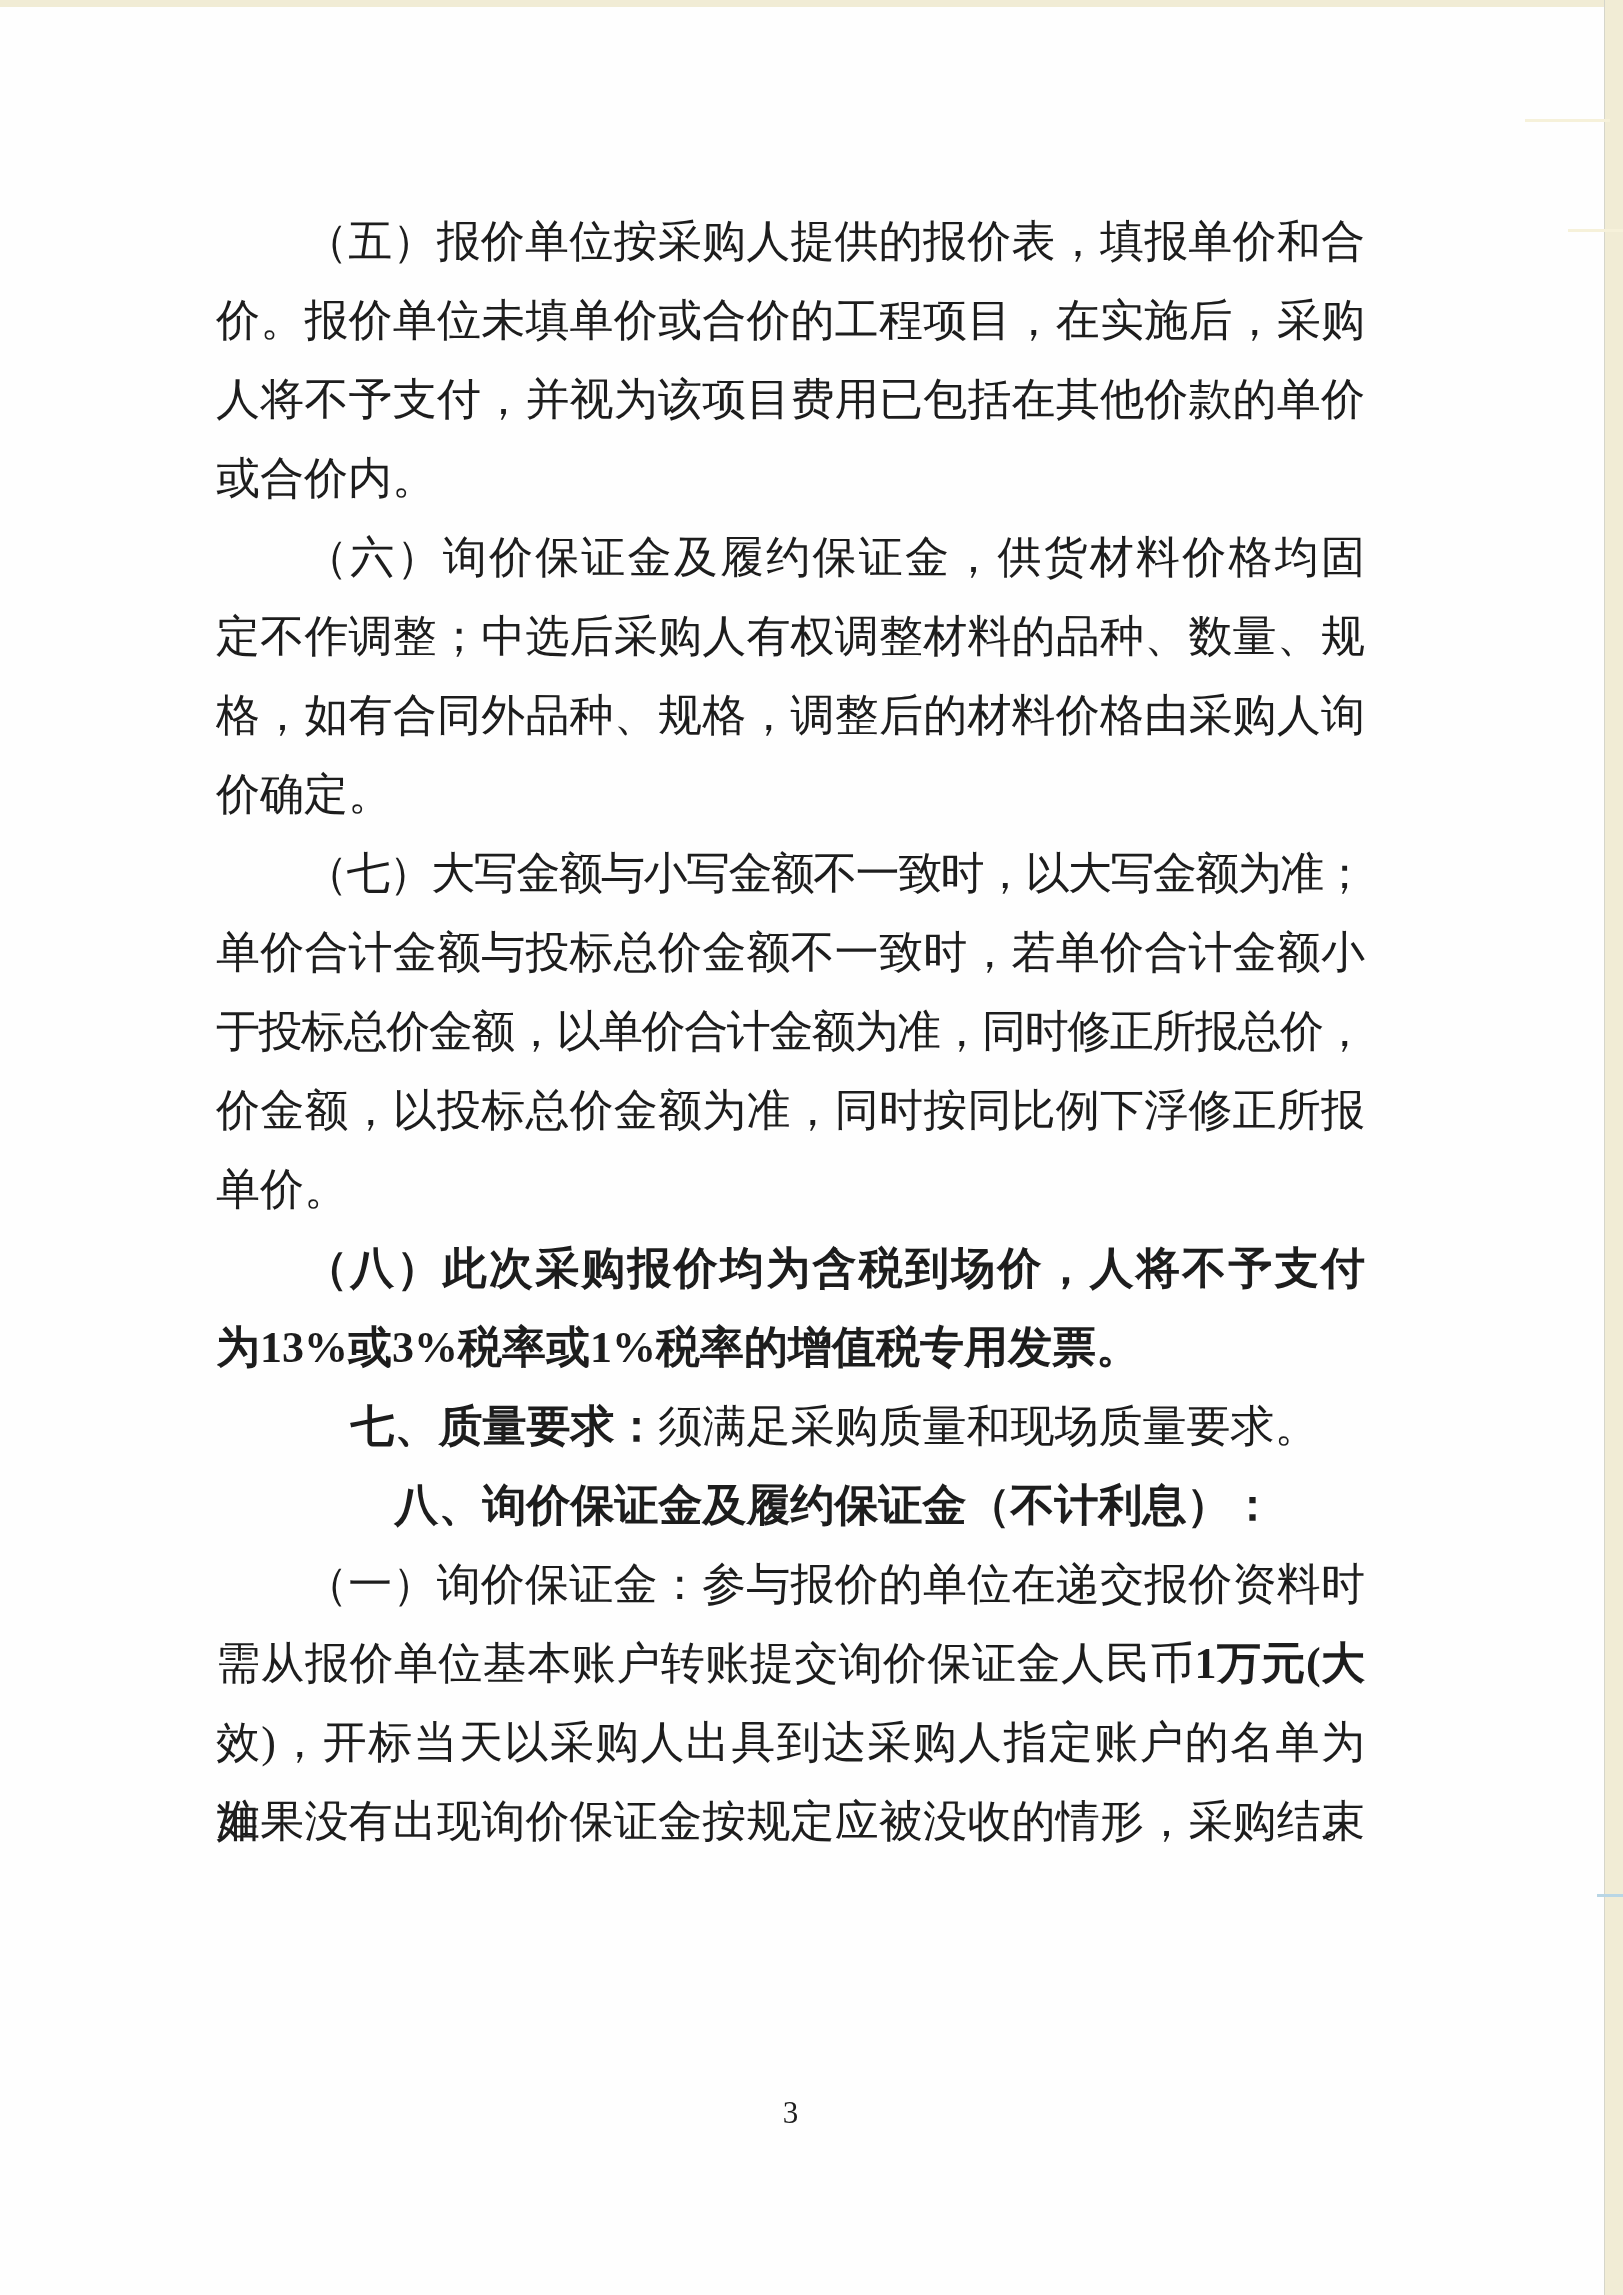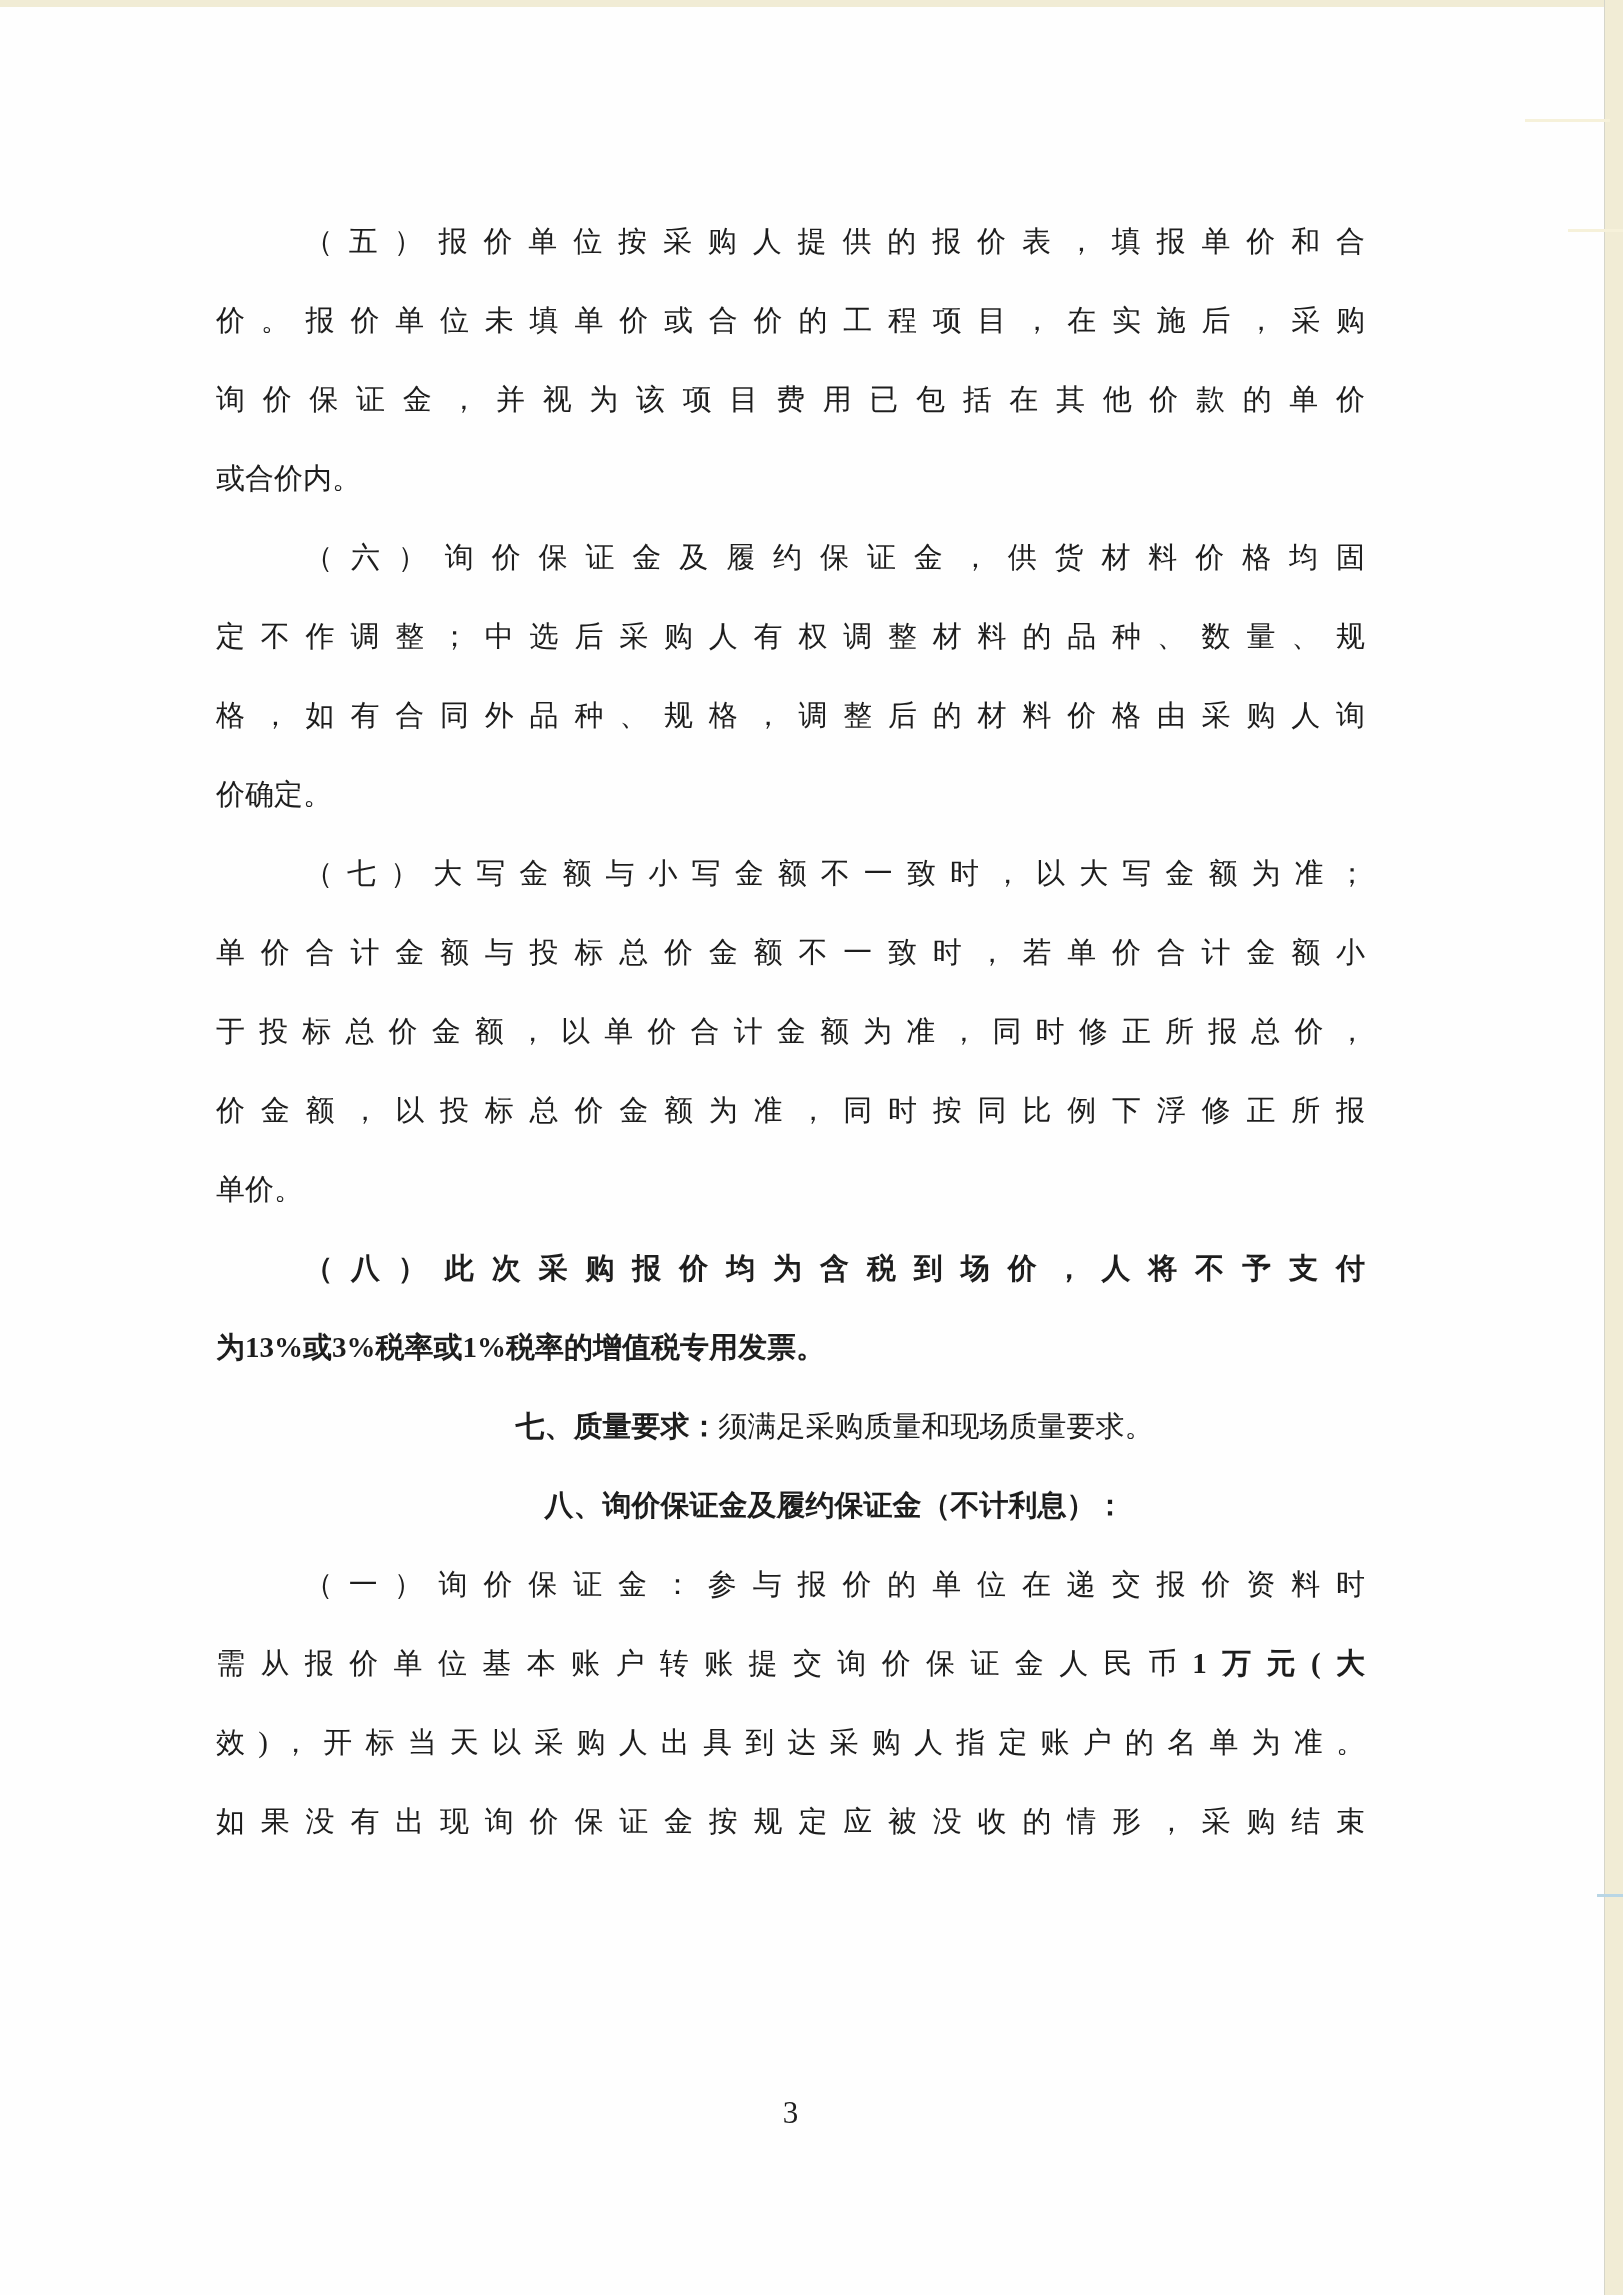--- a/index.html
+++ b/index.html
@@ -38,21 +38,21 @@
   .artifact-b1 { left: 1597px; top: 1894px; width: 26px; height: 3.3px; background: var(--artifact-blue, #b9d6e5); }
 
   
   .text-block {
     position: absolute;
     left: 216px;
     top: 202px;
     width: 1149px;
   }
   .line {
-    font-size: 29px;
+    font-size: 44px;
     line-height: 79px;
     height: 79px;
     white-space: nowrap;
     text-align: left;
   }
   .line.justify {
     white-space: normal;
     text-align: justify;
     text-align-last: justify;
     text-justify: inter-character;
@@ -78,21 +78,21 @@
 <div class="page">
   <div class="scan-edge-top"></div>
   <div class="scan-edge-right"></div>
   <div class="artifact artifact-y1"></div>
   <div class="artifact artifact-y2"></div>
   <div class="artifact artifact-b1"></div>
 
   <div class="text-block" id="text-block">
       <div class="line indent justify"><span class="run-regular">（五）报价单位按采购人提供的报价表，填报单价和合</span></div>
       <div class="line justify"><span class="run-regular">价。报价单位未填单价或合价的工程项目，在实施后，采购</span></div>
-      <div class="line justify"><span class="run-regular">询价保证金，并视为该项目费用已包括在其他价款的单价</span></div>
+      <div class="line justify"><span class="run-regular">人将不予支付，并视为该项目费用已包括在其他价款的单价</span></div>
       <div class="line"><span class="run-regular">或合价内。</span></div>
       <div class="line indent justify"><span class="run-regular">（六）询价保证金及履约保证金，供货材料价格均固</span></div>
       <div class="line justify"><span class="run-regular">定不作调整；中选后采购人有权调整材料的品种、数量、规</span></div>
       <div class="line justify"><span class="run-regular">格，如有合同外品种、规格，调整后的材料价格由采购人询</span></div>
       <div class="line"><span class="run-regular">价确定。</span></div>
       <div class="line indent justify tight"><span class="run-regular">（七）大写金额与小写金额不一致时，以大写金额为准；</span></div>
       <div class="line justify"><span class="run-regular">单价合计金额与投标总价金额不一致时，若单价合计金额小</span></div>
       <div class="line justify tight"><span class="run-regular">于投标总价金额，以单价合计金额为准，同时修正所报总价，</span></div>
       <div class="line justify"><span class="run-regular">价金额，以投标总价金额为准，同时按同比例下浮修正所报</span></div>
       <div class="line"><span class="run-regular">单价。</span></div>

